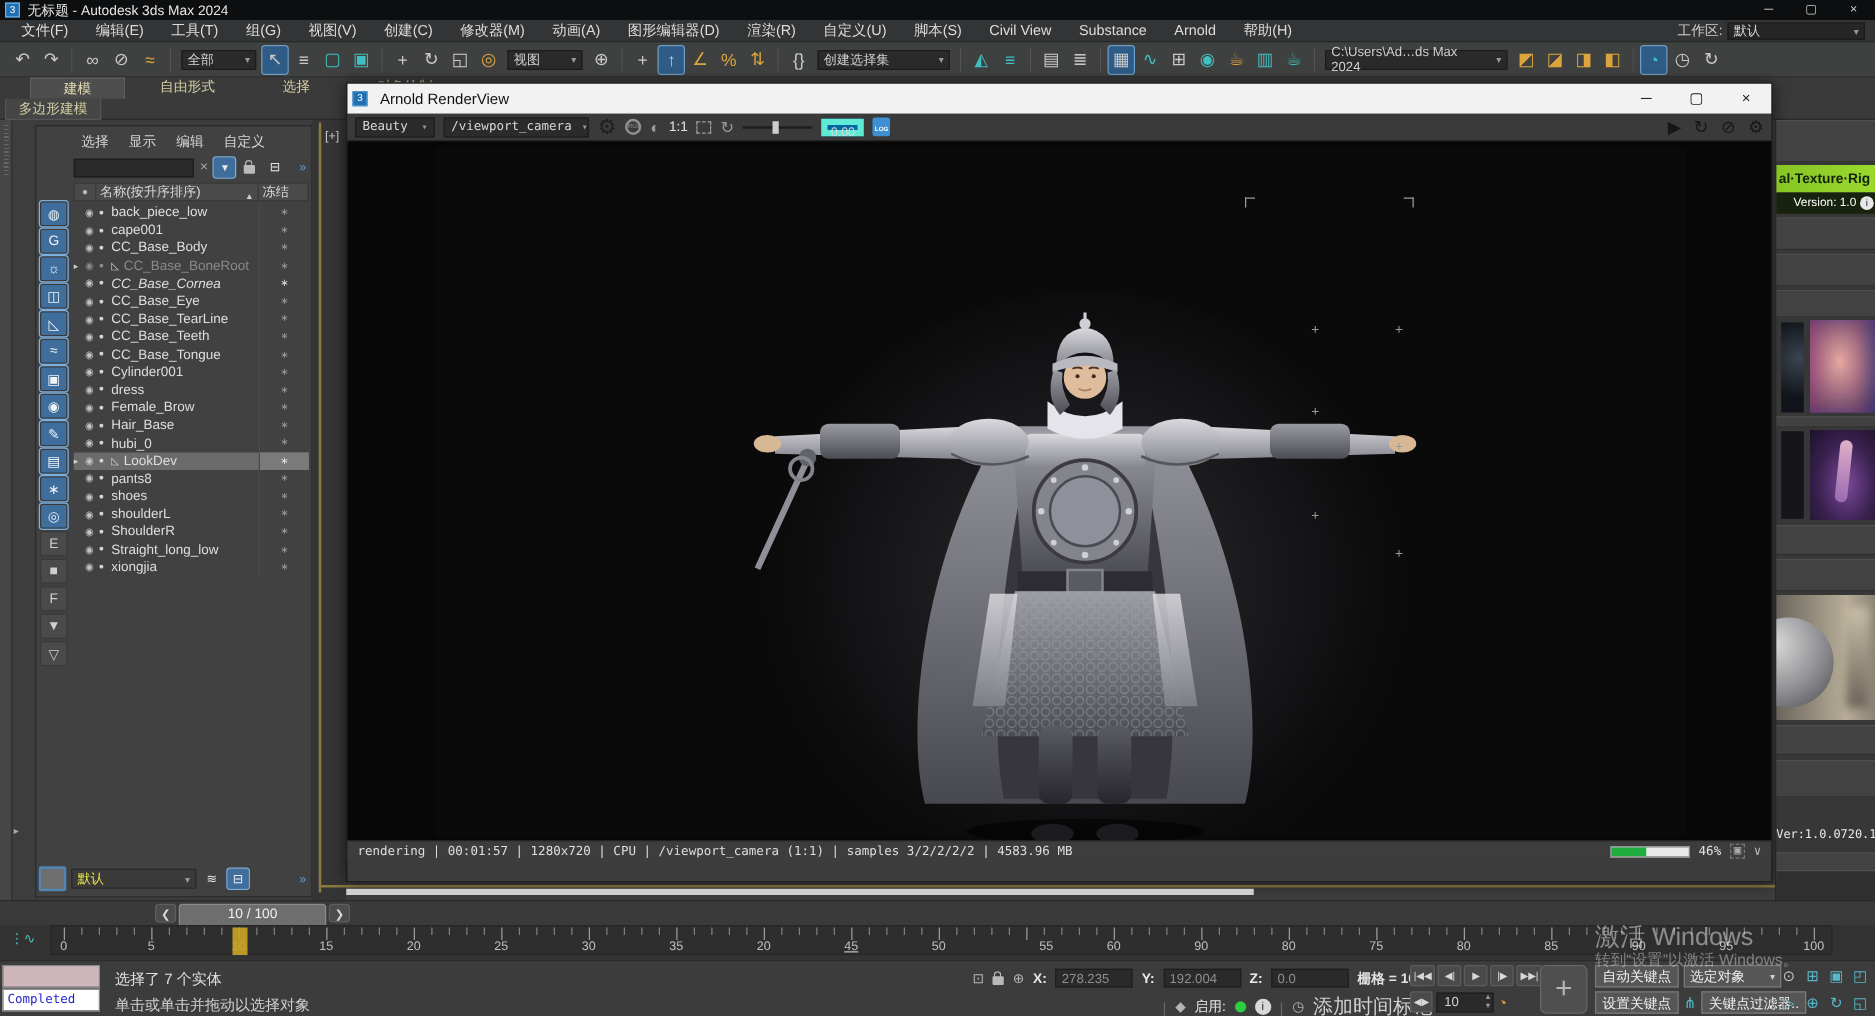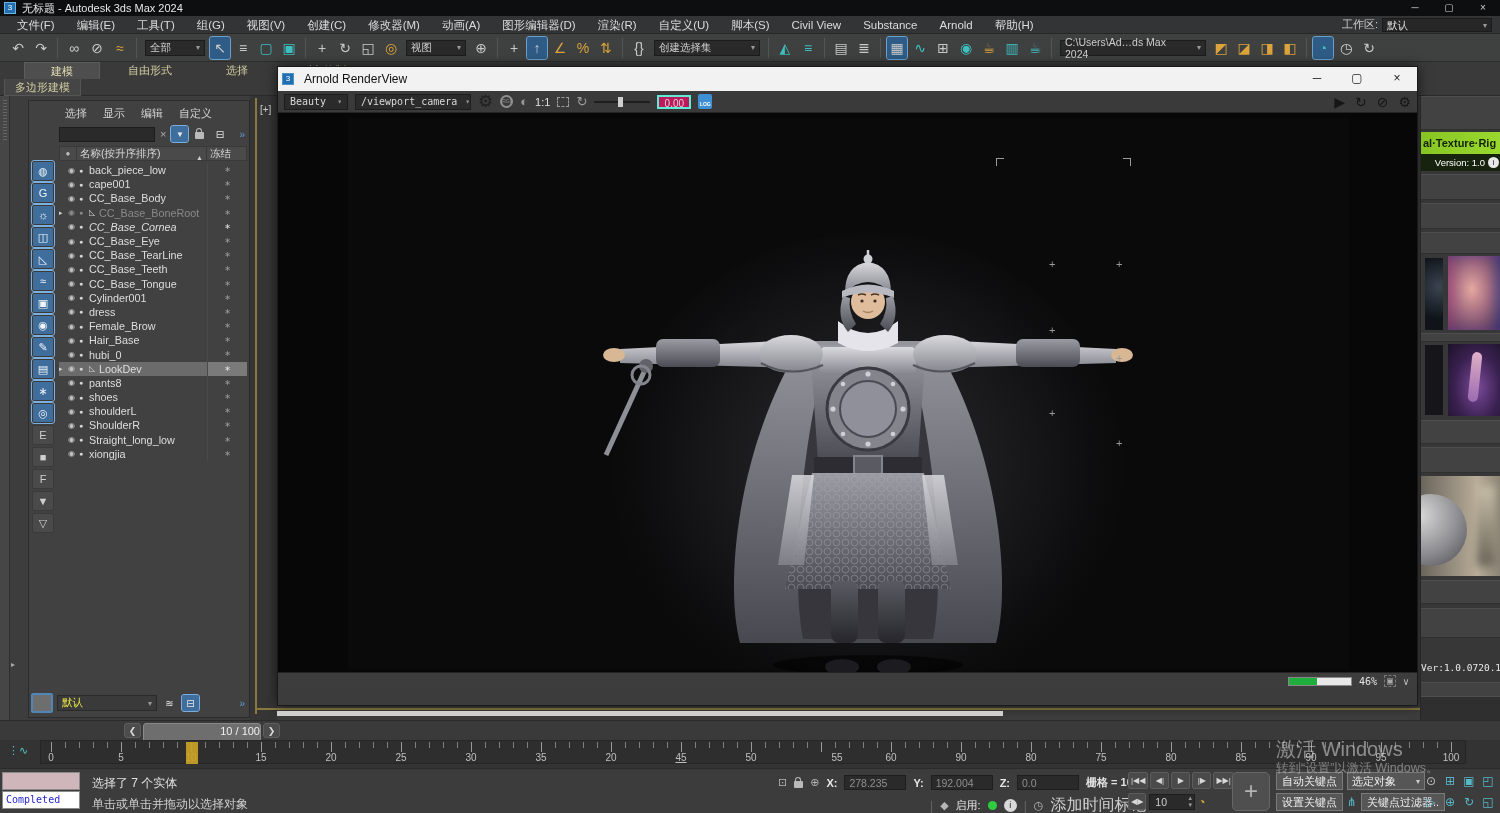--- a/index.html
+++ b/index.html
@@ -112,21 +112,21 @@
   .add { height:16px; background:#2b2b2b; border:1px solid #1d1d1d; color:#d8d8d8; font-size:10px;
     display:flex; align-items:center; padding:0 5px; font-family:"DejaVu Sans Mono",monospace; }
   .add .arr { margin-left:auto; padding-left:8px; color:#999; font-size:8px; }
   .aico { color:#9a9a9a; font-size:13px; }
   .aico.dark { color:#1f1f1f; font-size:17px; }
   .rgbring { width:13px; height:13px; border:2px solid #8f8f8f; border-radius:50%; color:#8f8f8f;
     font-size:5px; text-align:center; line-height:9px; }
   .cropbox { width:12px; height:10px; border:1px dashed #9a9a9a; }
   .expslider { width:56px; height:2px; background:#1e1e1e; position:relative; }
   .expslider .hnd { position:absolute; left:24px; top:-4px; width:5px; height:10px; background:#cfcfcf; }
-  .expfield { width:34px; height:14px; background:#be185d; border:2px solid #5eead4; color:#d8d8d8;
+  .expfield { width:34px; height:14px; background:#0369a1; border:5px solid #5eead4; color:#d8d8d8;
     font-size:10px; text-align:center; line-height:13px; }
   .logico { width:14px; height:15px; background:#3f8fd4; border-radius:2px; color:#fff; font-size:5px;
     text-align:center; line-height:20px; font-weight:bold; position:relative; }
   #atoolsR { margin-left:auto; display:flex; gap:10px; align-items:center; }
   #atoolsR .aico { color:#161616; font-size:14px; }
   #arender { position:relative; height:559px; background:#070708; overflow:hidden; }
   #renderimg { position:absolute; left:70px; top:5px; width:1001px; height:551px; background:#0a0a0b; }
   .mk { position:absolute; color:#9a9a9a; font-size:11px; line-height:8px; }
   .mkc { position:absolute; width:8px; height:8px; border-top:1px solid #9a9a9a; }
   .mkc.tl { border-left:1px solid #9a9a9a; } .mkc.tr { border-right:1px solid #9a9a9a; }
@@ -166,21 +166,21 @@
     background:linear-gradient(#c8bfa8,#6a6458); filter:blur(4px); }
   #rpver2 { position:absolute; left:0; top:566px; width:80px; color:#e8e8e8; font-size:9.5px;
     font-family:"DejaVu Sans Mono",monospace; white-space:nowrap; }
 
   
   #whitestrip { left:277px; top:711px; width:726px; height:5px; background:#cfcfcf; }
   #trackbar { left:0; top:720px; width:1500px; height:20px; background:#3a3a3a; border-top:1px solid #2a2a2a; }
   .tsbtn { position:absolute; top:2px; width:17px; height:15px; background:#4c4c4c; border:1px solid #5e5e5e;
     border-radius:3px; color:#d8d8d8; font-size:9px; text-align:center; line-height:14px; }
   #tsbubble { position:absolute; left:143px; top:2px; width:118px; height:27px; background:#6e6e6e;
-    border:1px solid #8a8a8a; border-radius:3px; color:#f0f0f0; font-size:11px; text-align:right; line-height:14px; }
+    border:1px solid #8a8a8a; border-radius:3px; color:#f0f0f0; font-size:11px; text-align:center; line-height:14px; }
   #ruler { left:0; top:740px; width:1500px; height:28px; background:#333333; }
   #rulerin { position:absolute; left:40px; top:0; width:1426px; height:24px; background:#2e2e2e;
     border:1px solid #262626; }
   .tick { position:absolute; top:1px; width:1px; background:#808080; height:6px; }
   .tick.big { height:10px; background:#9a9a9a; }
   .ticklbl { position:absolute; top:11px; font-size:10px; color:#c0c0c0; transform:translateX(-50%); }
   #rulericons { position:absolute; left:8px; top:4px; color:#4fc0c0; font-size:11px; }
 
   
   #statusbar { left:0; top:768px; width:1500px; height:45px; background:#3c3c3c; border-top:1px solid #2b2b2b; }
@@ -679,20 +679,21 @@
           <div class="mkc tr" style="left: 845px; top: 45px;"></div>
           <div class="mk" style="left: 771px; top: 147px;">+</div>
           <div class="mk" style="left: 838px; top: 147px;">+</div>
           <div class="mk" style="left: 771px; top: 213px;">+</div>
           <div class="mk" style="left: 838px; top: 241px;">+</div>
           <div class="mk" style="left: 771px; top: 296px;">+</div>
           <div class="mk" style="left: 838px; top: 326px;">+</div>
         </div>
     </div>
     <div id="astatus">
+      <span>rendering | 00:01:57 | 1280x720 | CPU | /viewport_camera (1:1) | samples 3/2/2/2/2 | 4583.96 MB</span>
       <div id="astatusR">
         <div id="pbar">
             <div id="pfill" style="width: 46%;"></div>
           </div>
         <span style="font-size:10px;color:#e4e4e4">46%</span>
         <span class="cam">▣</span>
         <span style="color:#bbb">∨</span>
       </div>
     </div>
   </div>

